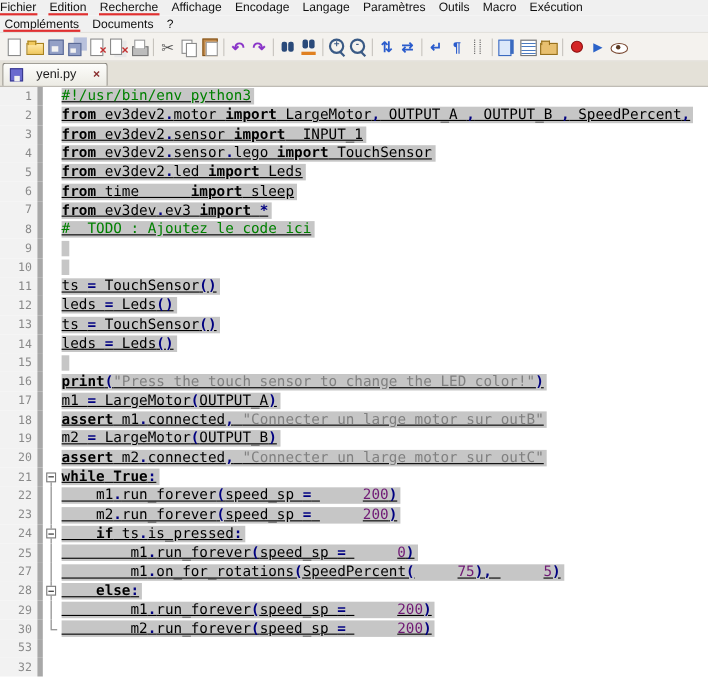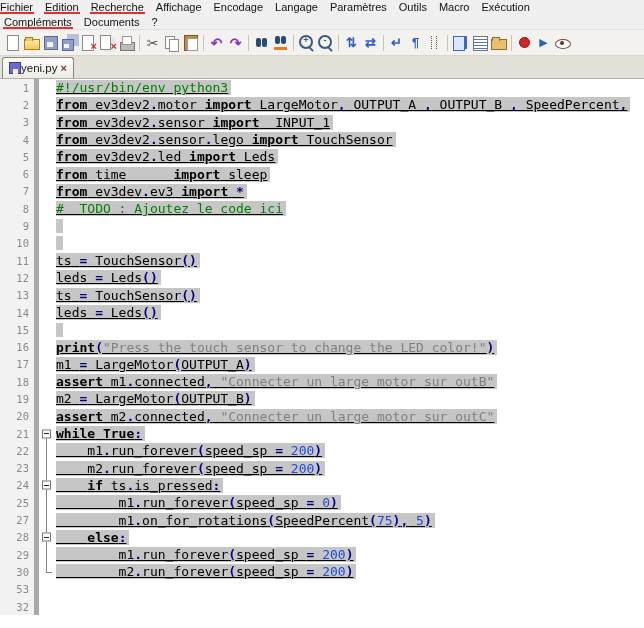--- a/index.html
+++ b/index.html
@@ -59,21 +59,21 @@
   .i-folder-workspace-icon::before { content:""; position:absolute; left:2px; top:6px; width:14px; height:9px; background:#e8c070; border:1px solid #96701e; }
   .i-folder-workspace-icon::after { content:""; position:absolute; left:3px; top:4px; width:6px; height:3px; background:#e8c070; border:1px solid #96701e; border-bottom:none; }
   .i-record-macro-icon::before { content:""; width:9px; height:9px; background:#d42525; border:1px solid #8d0f0f; border-radius:50%; }
   .i-play-macro-icon::before { content:"▶"; color:#2a62c8; font-size:11px; }
   .i-monitor-icon::before { content:""; position:absolute; left:2px; top:6px; width:14px; height:8px; background:#fff; border:1px solid #7a4a33; border-radius:50%; }
   .i-monitor-icon::after { content:""; position:absolute; left:7px; top:8px; width:4px; height:4px; background:#5a3a22; border-radius:50%; }
 
   
   .tabbar { height: 23px; background: #e4e1d8; border-bottom: 1px solid #b3b0a8;
             display: flex; align-items: flex-end; padding-left: 2px; }
-  .tab { height: 21px; display: flex; align-items: center; gap: 0; padding: 0 6px;
+  .tab { height: 21px; display: flex; align-items: center; gap: 12px; padding: 0 6px;
          background: linear-gradient(#fdfdfb, #ecebe4); border: 1px solid #88867f;
          border-bottom: none; border-radius: 3px 3px 0 0; font-size: 11.5px; color: #1a1a1a; }
   .tab-icon { position: relative; width: 12px; height: 12px; background: #6a6ace; border: 1px solid #3a3a90; flex: none; }
   .tab-icon::after { content:""; position:absolute; left:3px; top:6px; width:5px; height:5px; background:#f0f0f0; }
   .tab-close { color: #8a3030; font-weight: bold; font-size: 11px; line-height: 11px; margin-left: 3px; cursor: default; }
 
   
   .editor { height: 549px; overflow: hidden; background: #fff;
             font-family: "DejaVu Sans Mono", "Liberation Mono", monospace; }
   .line { display: flex; height: 17.3px; align-items: stretch; }
@@ -89,21 +89,21 @@
   .fbox { position:absolute; left:3px; top:50%; transform:translateY(-50%); width:9px; height:9px;
           background:#fff; border:1px solid #777; z-index:1; }
   .fbox::after { content:""; position:absolute; left:1px; top:50%; transform:translateY(-50%); width:5px; height:1px; background:#222; }
   .text { flex: 1; white-space: pre; font-size: 13px; color: #000;
           display: flex; align-items: center; padding-left: 2px; overflow: hidden; }
   .sel { background: #c6c6c6; white-space: pre; display: inline-block; padding-right: 3px; line-height: 15px; text-decoration: underline; }
   .sel.stub { width: 7px; height: 14px; padding: 0; }
   .tk-k { color: #000000; font-weight: bold; }
   .tk-c { color: #008000; }
   .tk-s { color: #808080; }
-  .tk-n { color: #1d4ed8; }
+  .tk-n { color: #701a75; margin-left: 39px; }
   .tk-o { color: #000080; font-weight: bold; }
   .tk-p { color: #000000; }
 </style>
 </head>
 <body>
 
 <div>
   <div class="menurow" id="menu-row1">
       <div class="mitem redline">Fichier</div>
       <div class="mitem redline">Edition</div>

